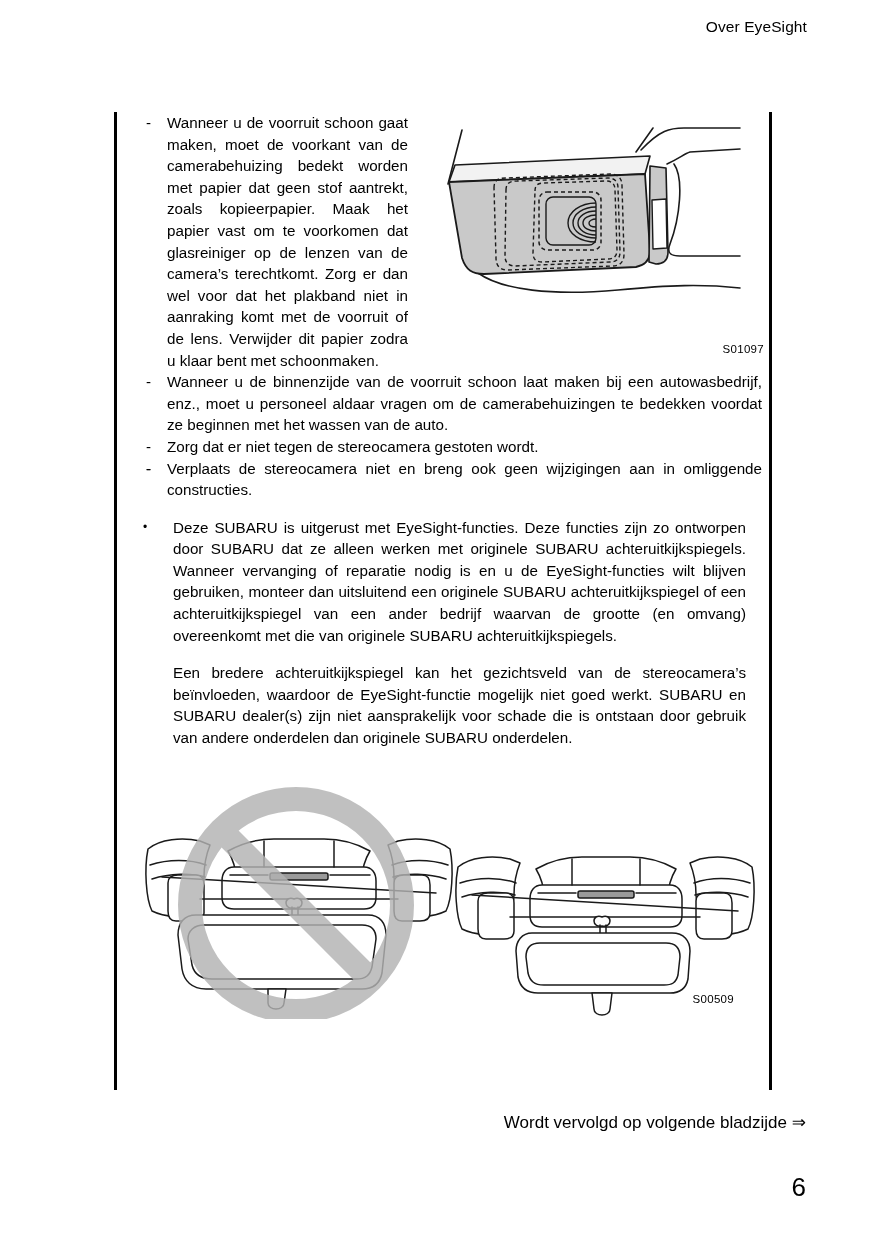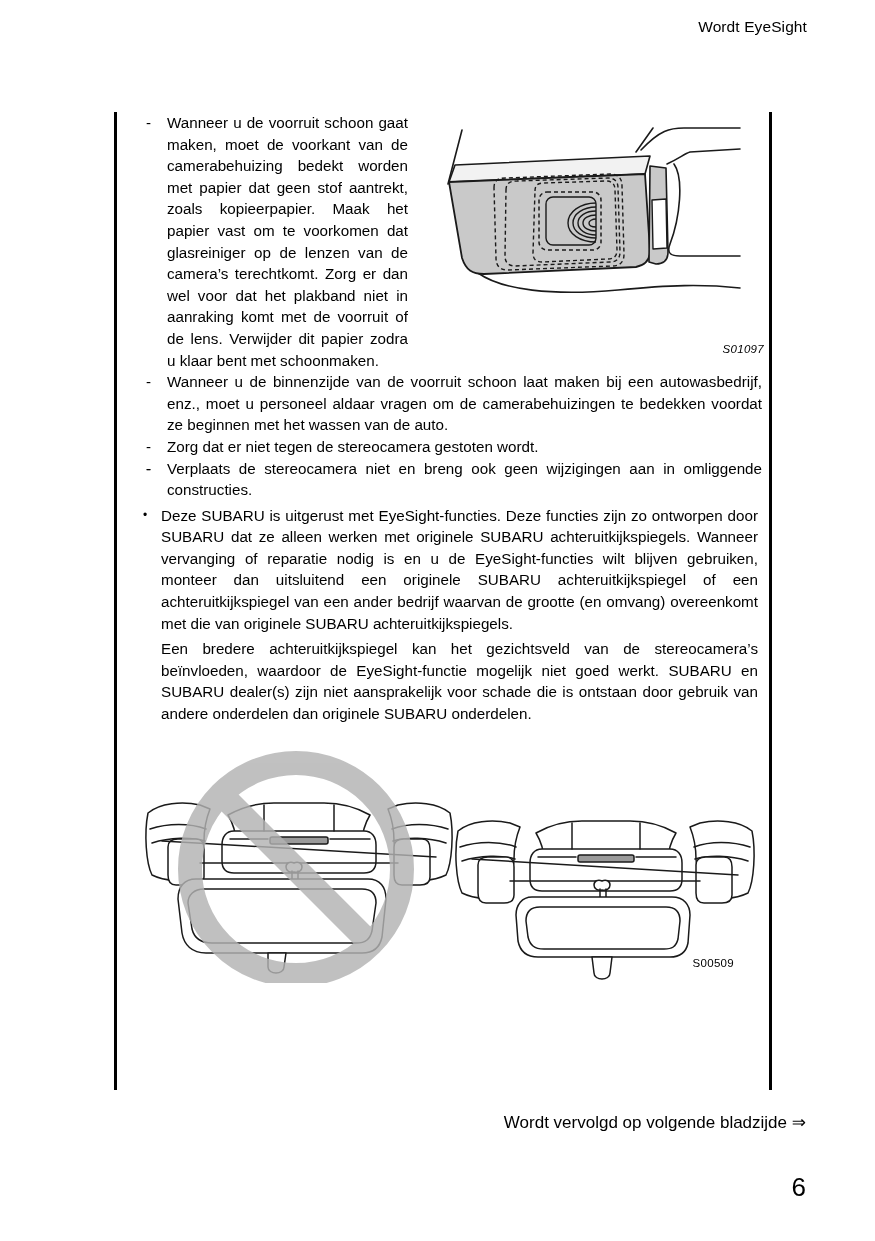--- a/index.html
+++ b/index.html
@@ -72,28 +72,27 @@
     left: 3px;
     font-size: 12px;
     line-height: 21.6px;
   }
 
   
   .figure-float {
     float: right;
     width: 342px;
     margin: -4px -2px 4px 14px;
-    font-style: italic;
   }
   .narrow-item { margin-bottom: 1px; }
 
   .flow-block { overflow: hidden; }
 
   p.para {
-    margin: 4px;
+    margin: 16px;
     font-size: 15.2px;
     line-height: 21.6px;
     text-align: justify;
     text-justify: inter-word;
   }
 
   
   .fig-id {
     font-size: 11.5px;
     text-align: right;
@@ -133,21 +132,21 @@
     width: 806px;
     text-align: right;
     font-size: 26px;
   }
 
   svg { display: block; }
 </style>
 </head>
 <body>
 
-<div class="page-header">Wordt EyeSight</div>
+<div class="page-header">Over EyeSight</div>
 
 <div class="rule left"></div>
 <div class="rule right"></div>
 
 <div class="content">
 
   <div class="figure-float">
     <svg viewBox="0 0 342 235" width="342" height="235">
       <g fill="none" stroke="#1a1a1a" stroke-width="1.6" stroke-linejoin="round" stroke-linecap="round">
 

